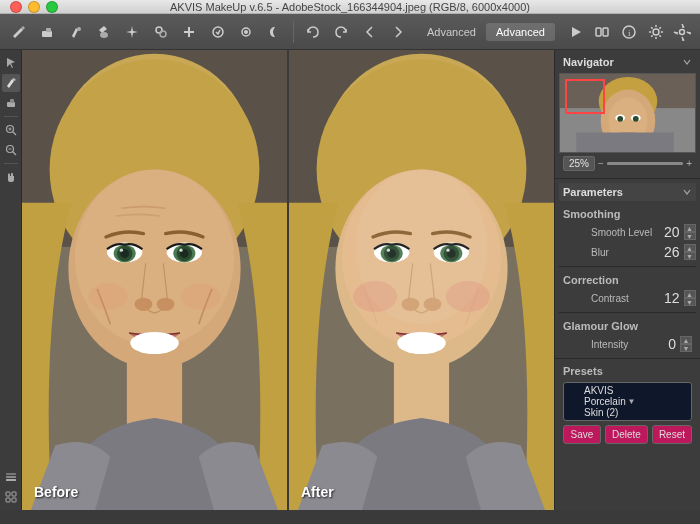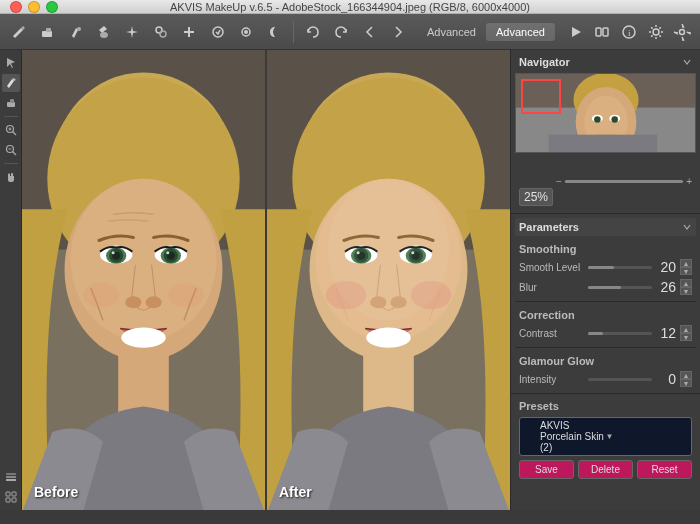--- a/index.html
+++ b/index.html
@@ -147,21 +147,21 @@
       left: 12px;
       font-size: 14px;
       font-weight: bold;
       color: white;
       text-shadow: 1px 1px 2px rgba(0,0,0,0.8);
       z-index: 10;
     }
 
     
     .right-panel {
-      width: 190px;
+      width: 146px;
       background: #3c3c3c;
       border-left: 1px solid #2a2a2a;
       display: flex;
       flex-direction: column;
       overflow-y: auto;
       overflow-x: hidden;
     }
 
     
     .navigator-section {
@@ -204,24 +204,23 @@
       align-items: center;
       padding: 3px 4px;
       gap: 3px;
       font-size: 10px;
     }
     .zoom-value {
       background: #555;
       border: 1px solid #666;
       border-radius: 2px;
       padding: 1px 4px;
-      font-size: 12px;
+      font-size: 10px;
       min-width: 32px;
       text-align: center;
-      margin-top: 32px;
     }
     .zoom-slider {
       flex: 1;
       height: 3px;
       background: #666;
       border-radius: 2px;
       position: relative;
     }
     .zoom-slider-track {
       width: 100%;
@@ -263,20 +262,21 @@
       display: flex;
       align-items: center;
       padding: 2px 4px;
       gap: 4px;
     }
     .param-label {
       font-size: 10px;
       color: #bbb;
       width: 65px;
       flex-shrink: 0;
+      margin-left: 28px;
     }
     .param-slider {
       flex: 1;
       height: 3px;
       background: #555;
       border-radius: 2px;
       position: relative;
     }
     .param-slider-fill {
       height: 100%;

